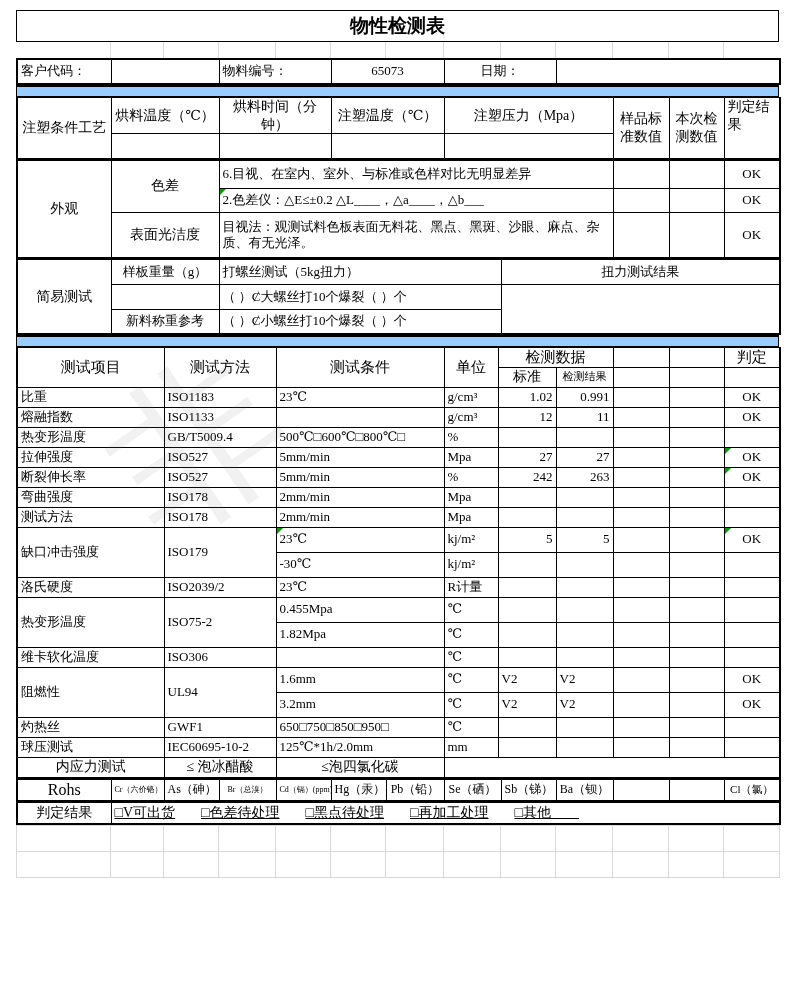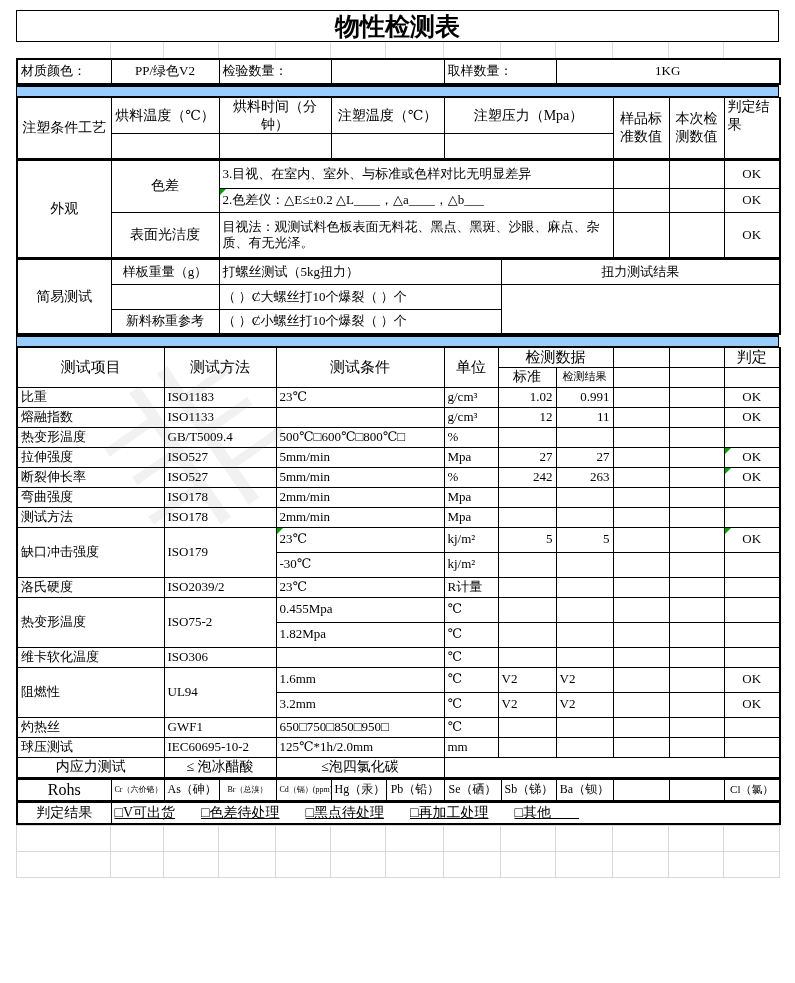--- a/index.html
+++ b/index.html
@@ -6,21 +6,21 @@
   body{width:795px;font-family:"Liberation Serif","DejaVu Serif",serif;color:#000;}
   .sheet{position:relative;width:763px;padding:10px 16px 8px 16px;}
   table{border-collapse:collapse;table-layout:fixed;width:763px;}
   td,th{border:1px solid #000;font-size:13px;font-weight:normal;padding:0 3px;overflow:hidden;
         white-space:nowrap;position:relative;line-height:1.25;vertical-align:middle;}
   .blk{border:2px solid #000;}
   .c{text-align:center;} .l{text-align:left;} .r{text-align:right;}
   .wrap{white-space:normal;}
   .f15{font-size:15px;} .f14{font-size:14px;} .f12{font-size:12px;} .f11{font-size:11px;} .f8{font-size:8px;}
   .title-box{border:1px solid #000;height:30px;display:flex;align-items:center;justify-content:center;
-             font-size:25px;font-weight:bold;}
+             font-size:19px;font-weight:bold;}
   .gap-row td{border:none;border-right:1px solid #dcdcdc;height:16px;}
   .gap-row td:last-child{border-right:none;}
   .bar{height:9px;background:#99CCFF;border:1px solid #000;border-top-width:2px;}
   .tri::after{content:"";position:absolute;top:0;left:0;width:0;height:0;
               border-top:6px solid #00A000;border-right:6px solid transparent;}
   .gray td{border:1px solid #d9d9d9;height:25px;}
   .vtop{vertical-align:top;}
   .watermark{position:absolute;pointer-events:none;color:rgba(120,120,120,0.10);
              font-size:170px;transform:rotate(-35deg);left:110px;top:320px;letter-spacing:40px;
              white-space:nowrap;z-index:5;}
@@ -73,27 +73,27 @@
   <table class="blk">
     <colgroup>
         <col style="width:94px">
         <col style="width:108px">
         <col style="width:112px">
         <col style="width:113px">
         <col style="width:112px">
         <col style="width:224px">
       </colgroup>
     <tbody>
-    <tr style="height:25px">
-      <td class="l">材质颜色：</td>
-      <td class="c">PP/绿色V2</td>
-      <td class="l">检验数量：</td>
+        <tr style="height:25px">
+      <td class="l">客户代码：</td>
       <td class="c"></td>
-      <td class="l">取样数量：</td>
-      <td class="c">1KG</td>
+      <td class="l">物料编号：</td>
+      <td class="c">65073</td>
+      <td class="c">日期：</td>
+      <td class="c"></td>
     </tr>
   </tbody>
     </table>
 
   <div class="bar"></div>
 
   <table class="blk" style="border-top-width:1px">
     <colgroup>
         <col style="width:94px">
         <col style="width:108px">
@@ -130,21 +130,21 @@
         <col style="width:108px">
         <col style="width:394px">
         <col style="width:56px">
         <col style="width:55px">
         <col style="width:56px">
       </colgroup>
     <tbody>
         <tr style="height:28px">
       <td class="c f14" rowspan="3">外观</td>
       <td class="c f14" rowspan="2">色差</td>
-      <td class="l">3.目视、在室内、室外、与标准或色样对比无明显差异</td>
+      <td class="l">6.目视、在室内、室外、与标准或色样对比无明显差异</td>
       <td></td>
       <td></td>
       <td class="c">OK</td>
     </tr>
     <tr style="height:24px">
       <td class="l tri">2.色差仪：△E≤±0.2  △L____，△a____，△b___</td>
       <td></td>
       <td></td>
       <td class="c">OK</td>
     </tr>

